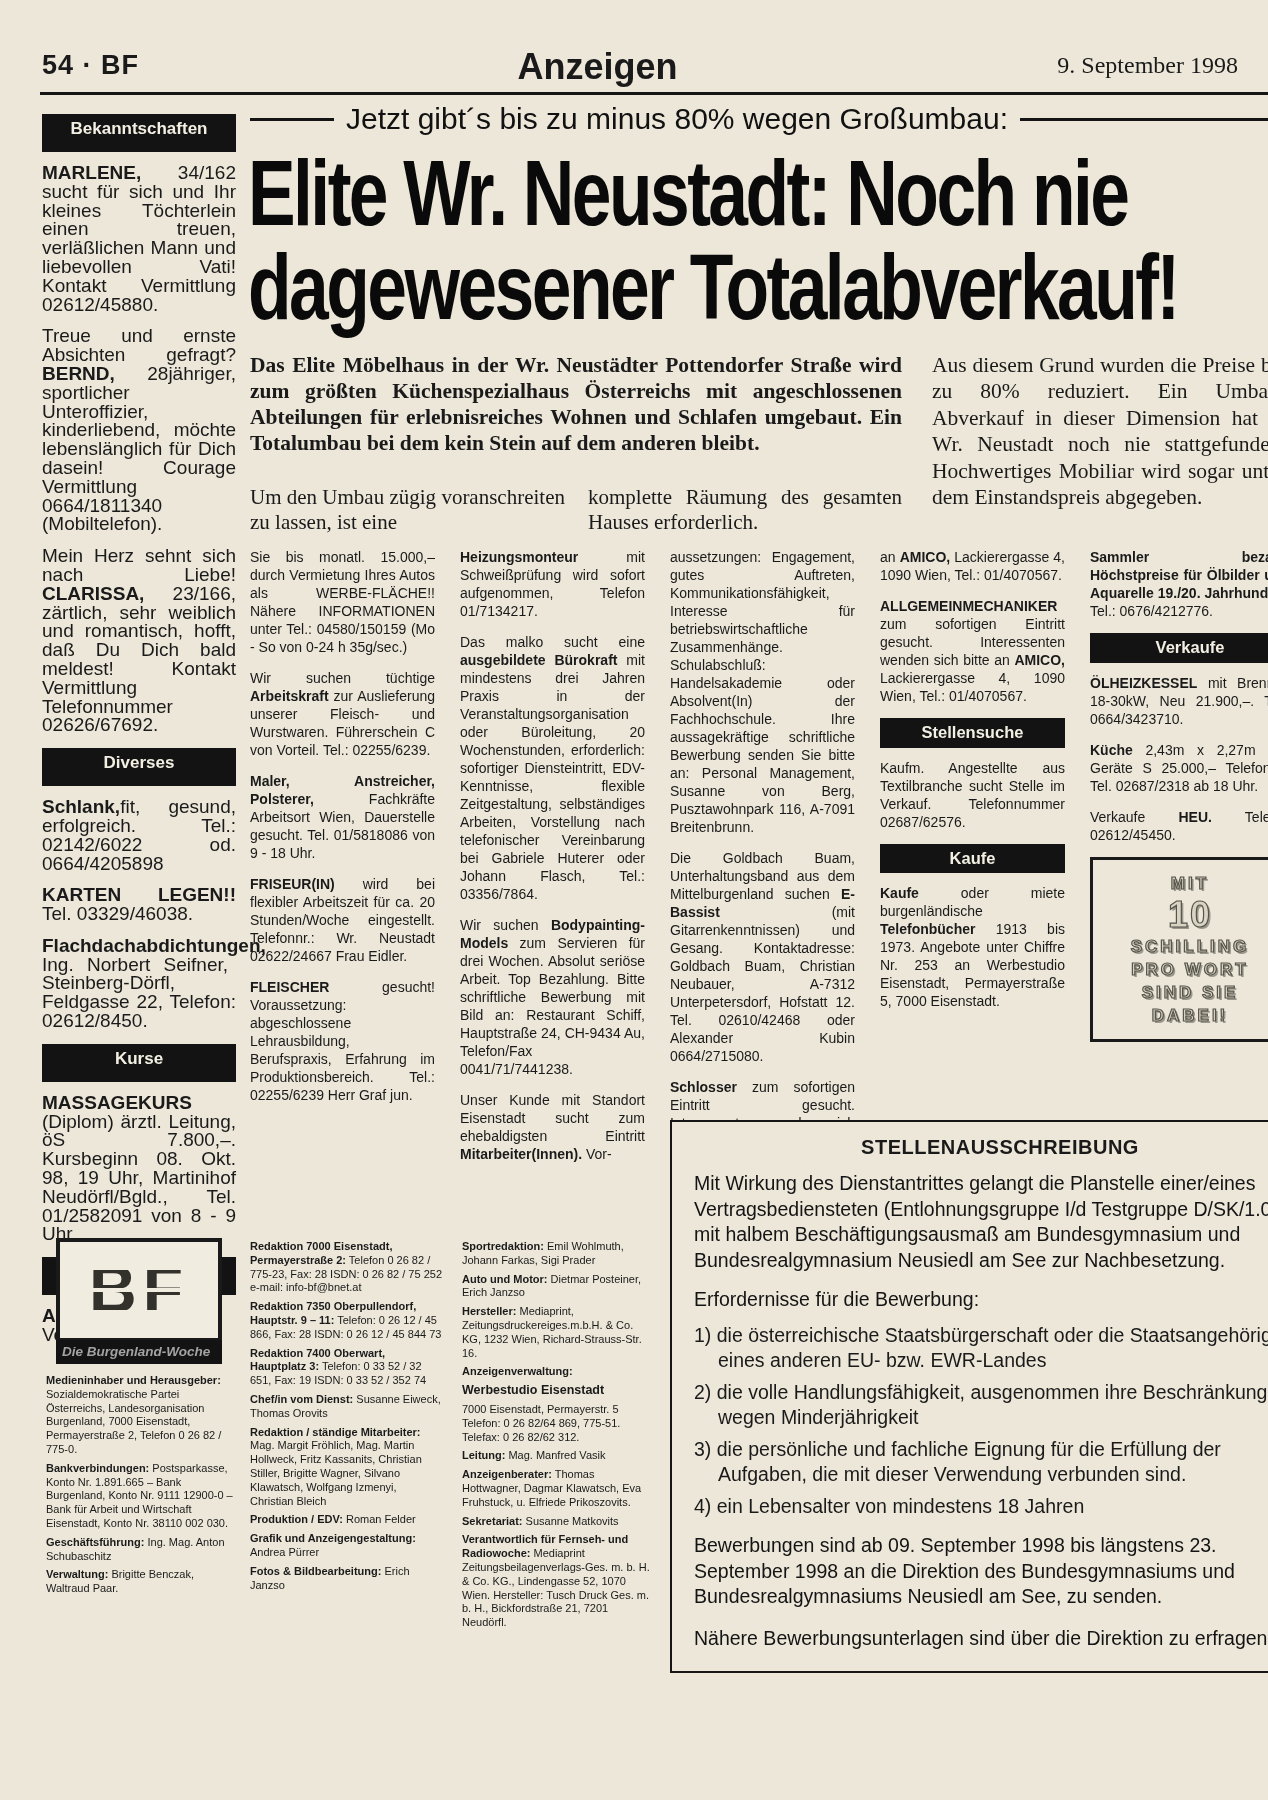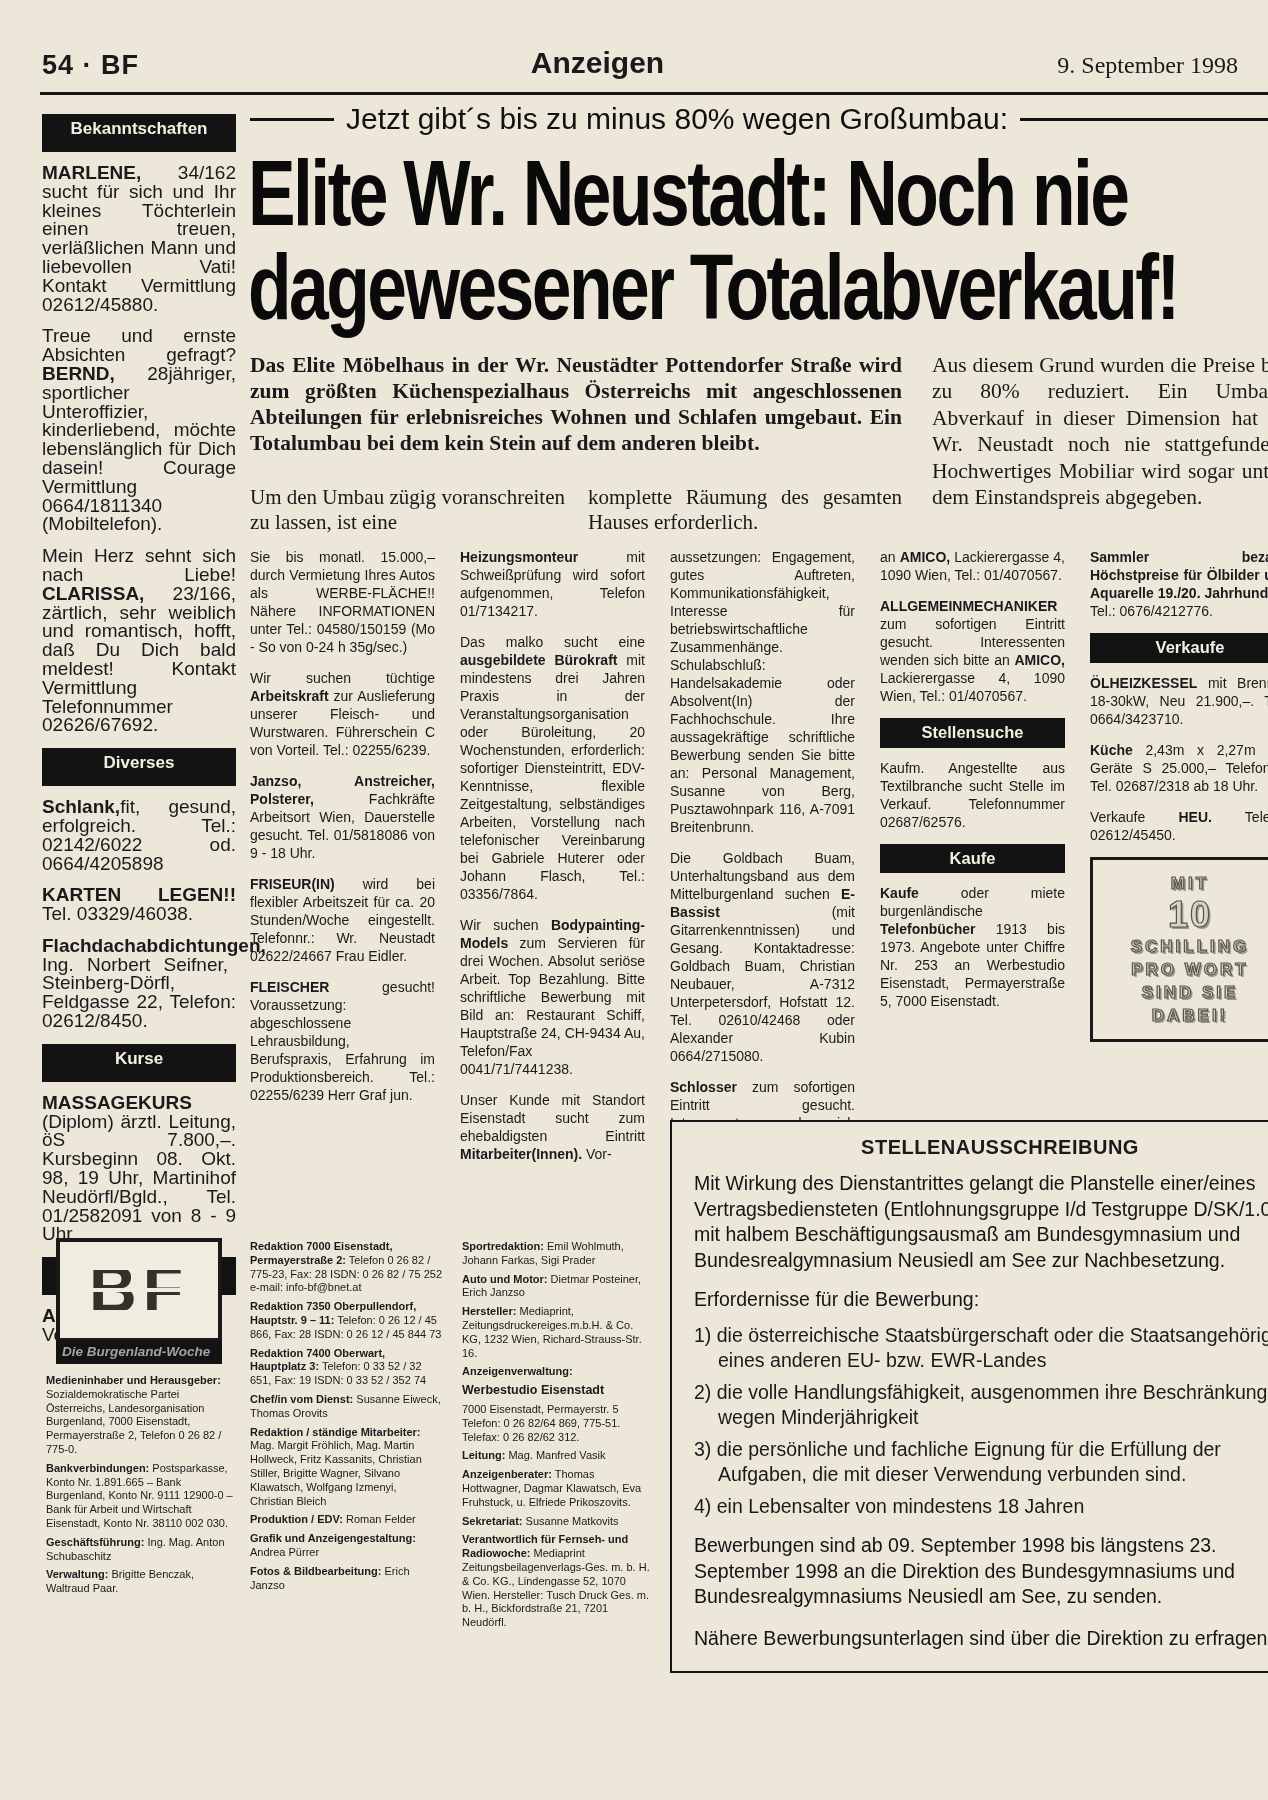--- a/index.html
+++ b/index.html
@@ -11,21 +11,21 @@
     background:#ece7d9;
     color:#1a1a1a;
     font-family:"Liberation Sans",sans-serif;
   }
   .seg{}
   .seg-b{font-weight:bold;}
 
   
   .masthead{position:absolute;left:40px;top:44px;width:1212px;height:46px;}
   .pageno{position:absolute;left:2px;top:6px;font-size:27px;font-weight:bold;letter-spacing:1px;}
-  .mast-section{position:absolute;left:46%;transform:translateX(-50%);top:2px;font-size:30px;font-weight:bold;}
+  .mast-section{position:absolute;left:46%;transform:translateX(-50%);top:2px;font-size:36px;font-weight:bold;}
   .mast-date{position:absolute;right:14px;top:8px;font-family:"Liberation Serif",serif;font-size:24px;}
   .rule-top{position:absolute;left:40px;top:92px;width:1228px;height:3px;background:#161616;}
 
   
   .sidebar{position:absolute;left:42px;top:110px;width:194px;}
   .side-h{background:#131313;color:#f3efe3;font-weight:bold;font-size:17px;line-height:1;
           text-align:center;padding:6px 0 15px;margin:4px 0 12px;}
   .side-ad{font-size:19px;line-height:18.8px;text-align:justify;margin:0 0 13px;}
 
   
@@ -125,21 +125,21 @@
     <span class="hl hl2">dagewesener Totalabverkauf!</span>
   </div>
   <p class="ad-lead">Das Elite Möbelhaus in der Wr. Neustädter Pottendorfer Straße wird zum größten Küchenspezialhaus Österreichs mit angeschlossenen Abteilungen für erlebnisreiches Wohnen und Schlafen umgebaut. Ein Totalumbau bei dem kein Stein auf dem anderen bleibt.</p>
   <p class="ad-sub ad-sub-r">komplette Räumung des gesamten Hauses erforderlich.</p>
   <p class="ad-sub ad-sub-l">Um den Umbau zügig voranschreiten zu lassen, ist eine</p>
   <p class="ad-right">Aus diesem Grund wurden die Preise bis zu 80% reduziert. Ein Umbau-Abverkauf in dieser Dimension hat in Wr. Neustadt noch nie stattgefunden. Hochwertiges Mobiliar wird sogar unter dem Einstandspreis abgegeben.</p>
 
   <div class="cl-col c1">
     <p class="cl-ad"><span class="seg">Sie bis monatl. 15.000,– durch Vermietung Ihres Autos als WERBE-FLÄCHE!! Nähere INFORMATIONEN unter Tel.: 04580/150159 (Mo - So von 0-24 h 35g/sec.)</span></p>
     <p class="cl-ad"><span class="seg">Wir suchen tüchtige </span><span class="seg seg-b">Arbeitskraft</span><span class="seg"> zur Auslieferung unserer Fleisch- und Wurstwaren. Führerschein C von Vorteil. Tel.: 02255/6239.</span></p>
-    <p class="cl-ad"><span class="seg seg-b">Janzso, Anstreicher, Polsterer,</span><span class="seg"> Fachkräfte Arbeitsort Wien, Dauerstelle gesucht. Tel. 01/5818086 von 9 - 18 Uhr.</span></p>
+    <p class="cl-ad"><span class="seg seg-b">Maler, Anstreicher, Polsterer,</span><span class="seg"> Fachkräfte Arbeitsort Wien, Dauerstelle gesucht. Tel. 01/5818086 von 9 - 18 Uhr.</span></p>
     <p class="cl-ad"><span class="seg seg-b">FRISEUR(IN)</span><span class="seg"> wird bei flexibler Arbeitszeit für ca. 20 Stunden/Woche eingestellt. Telefonnr.: Wr. Neustadt 02622/24667 Frau Eidler.</span></p>
     <p class="cl-ad"><span class="seg seg-b">FLEISCHER</span><span class="seg"> gesucht! Voraussetzung: abgeschlossene Lehrausbildung, Berufspraxis, Erfahrung im Produktionsbereich. Tel.: 02255/6239 Herr Graf jun.</span></p>
   </div>
 
   <div class="cl-col c2">
     <p class="cl-ad"><span class="seg seg-b">Heizungsmonteur</span><span class="seg"> mit Schweißprüfung wird sofort aufgenommen, Telefon 01/7134217.</span></p>
     <p class="cl-ad"><span class="seg">Das malko sucht eine </span><span class="seg seg-b">ausgebildete Bürokraft</span><span class="seg"> mit mindestens drei Jahren Praxis in der Veranstaltungsorganisation oder Büroleitung, 20 Wochenstunden, erforderlich: sofortiger Diensteintritt, EDV-Kenntnisse, flexible Zeitgestaltung, selbständiges Arbeiten, Vorstellung nach telefonischer Vereinbarung bei Gabriele Huterer oder Johann Flasch, Tel.: 03356/7864.</span></p>
     <p class="cl-ad"><span class="seg">Wir suchen </span><span class="seg seg-b">Bodypainting-Models</span><span class="seg"> zum Servieren für drei Wochen. Absolut seriöse Arbeit. Top Bezahlung. Bitte schriftliche Bewerbung mit Bild an: Restaurant Schiff, Hauptstraße 24, CH-9434 Au, Telefon/Fax 0041/71/7441238.</span></p>
     <p class="cl-ad"><span class="seg">Unser Kunde mit Standort Eisenstadt sucht zum ehebaldigsten Eintritt </span><span class="seg seg-b">Mitarbeiter(Innen).</span><span class="seg"> Vor-</span></p>
   </div>

